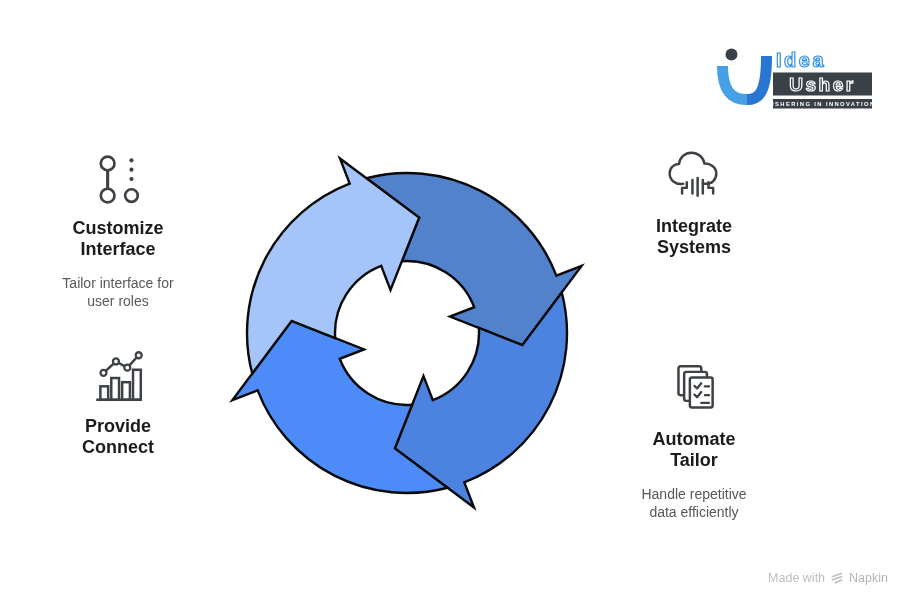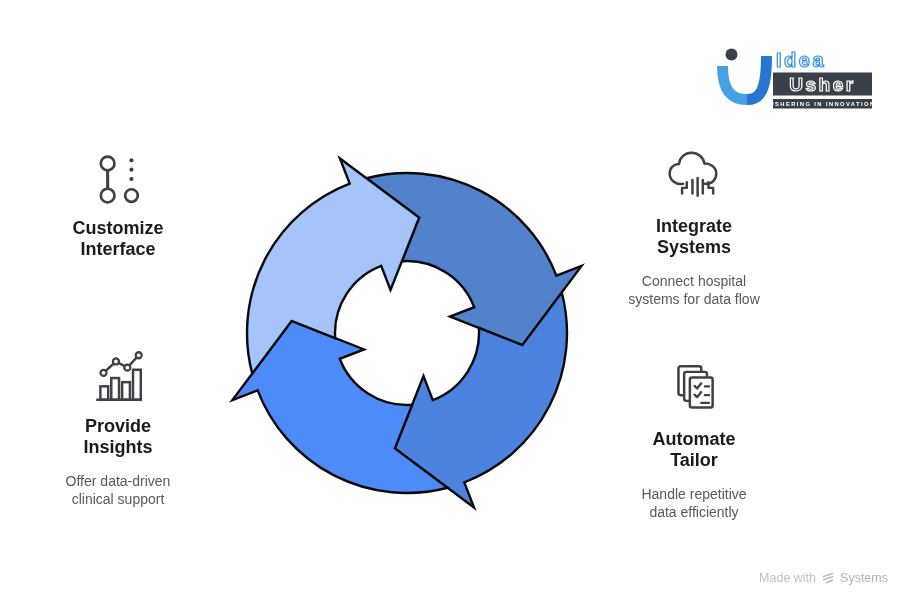--- a/index.html
+++ b/index.html
@@ -60,56 +60,55 @@
         <circle cx="18" cy="44" r="6.6"></circle>
         <circle cx="41" cy="44" r="6.1"></circle>
       </g>
       <g fill="#3e4246" stroke="none">
         <circle cx="41" cy="10" r="2"></circle>
         <circle cx="41" cy="19" r="2"></circle>
         <circle cx="41" cy="28" r="2"></circle>
       </g>
     </svg>
     <div class="title">Customize Interface</div>
+    <div class="desc">Tailor interface for user roles</div>
   </div>
 
   <div class="feature" id="f-integrate">
     <svg class="icon" width="58" height="58" viewBox="0 0 56 56">
       <g class="icon-stroke" stroke-width="2.4" stroke-linecap="round" stroke-linejoin="round">
         <path d="M17.5 34.5 C 10 36 4.5 30.5 4.5 24.5 C 4.5 19 8.5 15.5 13.5 15.5 C 14 9 19.5 4.5 25.5 4.5 C 32 4.5 37 9 38 15 C 43.5 14.5 49.5 18.5 49.5 24.5 C 49.5 30 45.5 35.5 38.5 34.5"></path>
         <path d="M21 33 v5.5 h-4.5 v5.5"></path>
         <path d="M26.5 31 v13"></path>
         <path d="M31.5 29 v17"></path>
         <path d="M36.5 31 v13"></path>
         <path d="M42 33 v5.5 h4.5 v5.5"></path>
       </g>
     </svg>
     <div class="title">Integrate Systems</div>
-    <div class="desc">Connect hospital systems for data flow</div>
   </div>
 
   <div class="feature" id="f-provide">
     <svg class="icon" width="58" height="58" viewBox="0 0 56 56">
       <g class="icon-stroke" stroke-width="2.4">
         <path d="M7 50 H50"></path>
         <rect x="11" y="37" width="7.5" height="13"></rect>
         <rect x="21.5" y="29" width="7.5" height="21"></rect>
         <rect x="32" y="33" width="7.5" height="17"></rect>
         <rect x="42.5" y="21" width="7.5" height="29"></rect>
         <path d="M14 24 L26 13 L37 19 L48 7"></path>
       </g>
       <g fill="#ffffff" stroke="#3e4246" stroke-width="2.2">
         <circle cx="14" cy="24" r="2.9"></circle>
         <circle cx="26" cy="13" r="2.9"></circle>
         <circle cx="37" cy="19" r="2.9"></circle>
         <circle cx="48" cy="7" r="2.9"></circle>
       </g>
     </svg>
-    <div class="title">Provide Insights</div>
-    <div class="desc">Offer data-driven clinical support</div>
+    <div class="title">Provide Connect</div>
   </div>
 
   <div class="feature" id="f-automate">
     <svg class="icon" width="58" height="58" viewBox="0 0 56 56">
       <g stroke="#3e4246" stroke-width="2.4" fill="#ffffff" stroke-linejoin="round">
         <rect x="13" y="5" width="22" height="28" rx="2"></rect>
         <rect x="18.5" y="10.5" width="22" height="28" rx="2"></rect>
         <rect x="24" y="16" width="22" height="29" rx="2"></rect>
       </g>
       <g class="icon-stroke" stroke-width="2.2" stroke-linecap="round" stroke-linejoin="round">
@@ -139,16 +138,16 @@
 
   <div class="footer">
     <span>Made with</span>
     <svg width="14" height="15" viewBox="0 0 14 15">
       <g stroke="#bdbfc1" stroke-width="1.7" stroke-linecap="round" fill="none">
         <path d="M2.5 6.5 L11.5 3.5"></path>
         <path d="M2.5 9.8 L11.5 6.8"></path>
         <path d="M5.5 12.8 L11.5 10.1"></path>
       </g>
     </svg>
-    <span class="brand">Systems</span>
+    <span class="brand">Napkin</span>
   </div>
 
 </div>
 
 </body></html>

